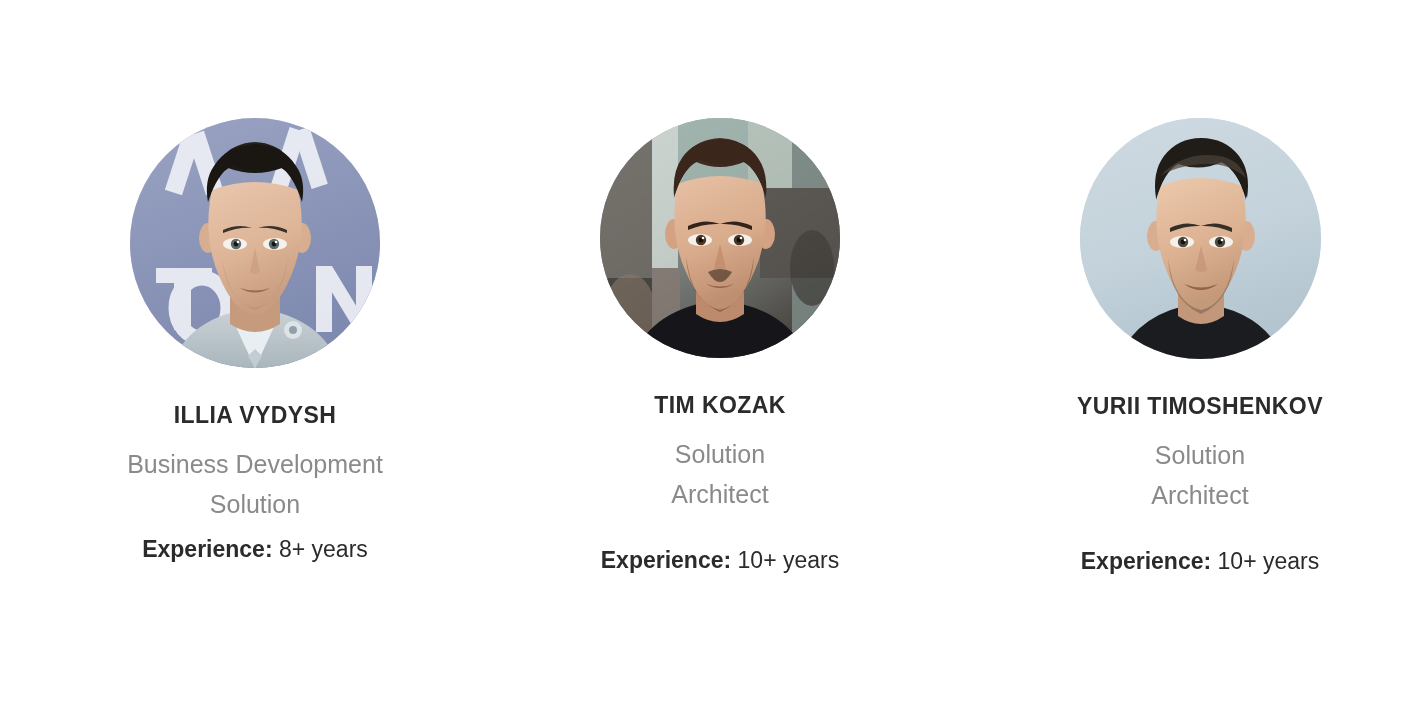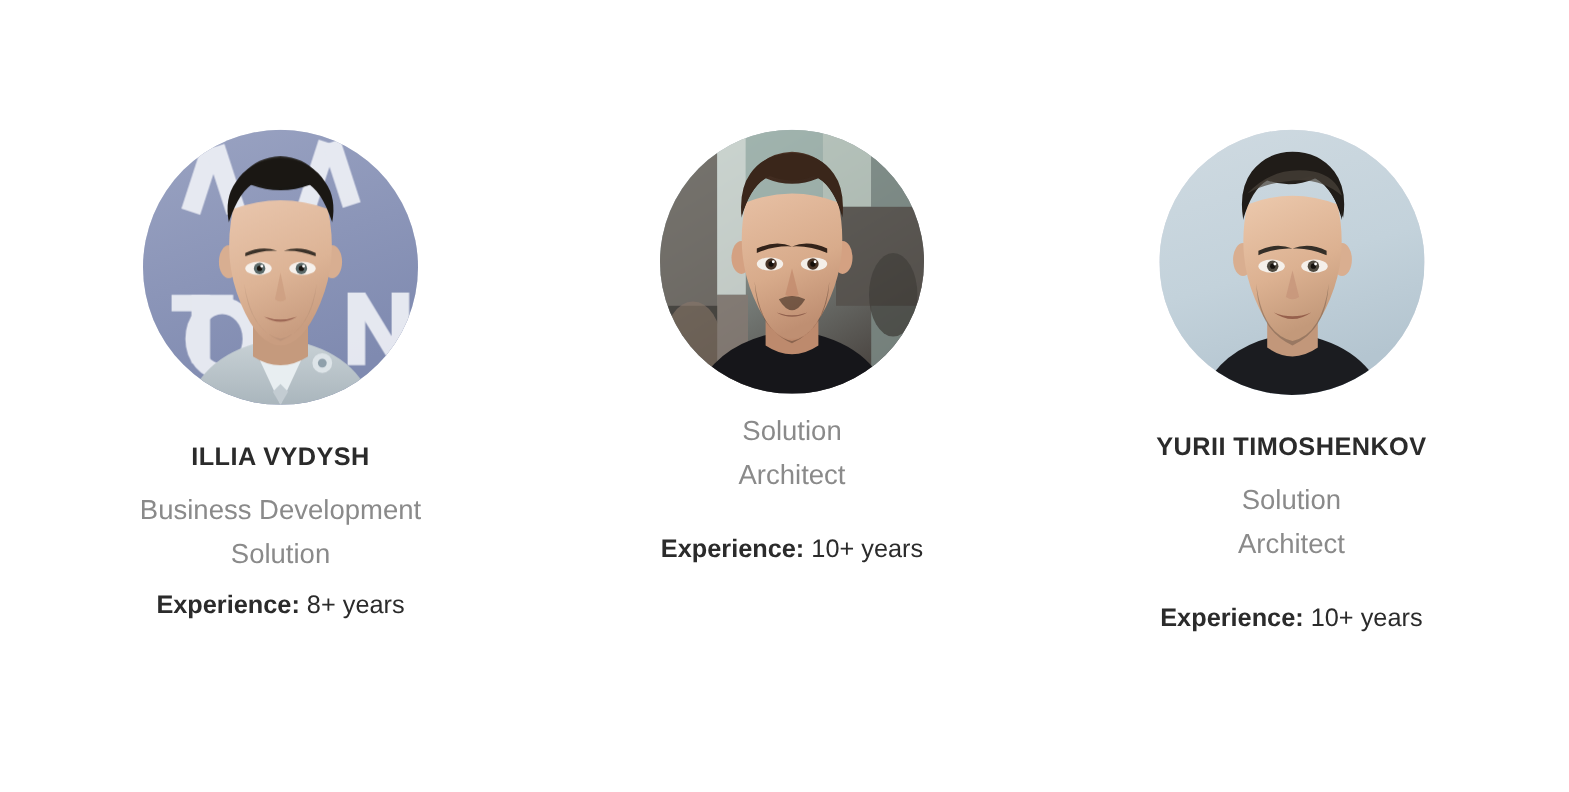--- a/index.html
+++ b/index.html
@@ -22,21 +22,21 @@
 
   .team-card {
     position: absolute;
     top: 118px;
     text-align: center;
   }
 
   
   .card-0 { left: 55px;   width: 400px; }
   .card-1 { left: 520px;  width: 400px; }
-  .card-2 { left: 974px;  width: 400px; }
+  .card-2 { left: 1000px;  width: 400px; }
 
   
   .avatar {
     position: relative;
     border-radius: 50%;
     overflow: hidden;
     margin: 0 auto;
     background: #d7dbe4;
   }
   .card-0 .avatar { width: 250px; height: 250px; }
@@ -233,20 +233,21 @@
         <circle cx="141" cy="120" r="1.3" fill="#ffffff"></circle>
 
         <path d="M120 126 l-6 24 q6 4 12 0 z" fill="#c28a6c" opacity="0.75"></path>
         <path d="M106 166 q14 8 28 0 q-14 5 -28 0 z" fill="#90604d"></path>
 
         <path d="M86 138 q6 48 34 54 q28 -6 34 -54 q-2 42 -34 56 q-32 -14 -34 -56 z" fill="#3a281d" opacity="0.38"></path>
         <path d="M108 154 q12 -6 24 0 q-6 10 -12 10 q-6 0 -12 -10 z" fill="#2e1f16" opacity="0.55"></path>
       </svg>
     </div>
 
+    <div class="member-name">TIM KOZAK</div>
 
     <div class="member-role">
       <div>Solution</div>
       <div>Architect</div>
     </div>
 
     <div class="member-experience">
       <span class="exp-label">Experience:</span>
       <span class="exp-value">10+ years</span>
     </div>

